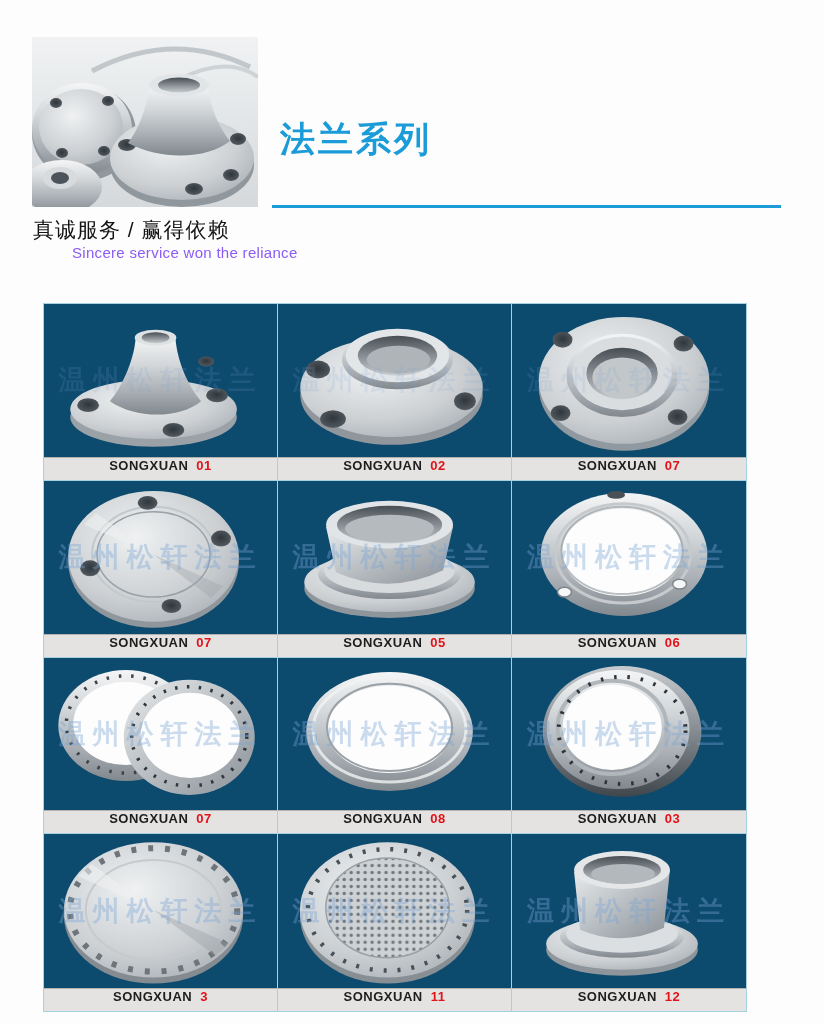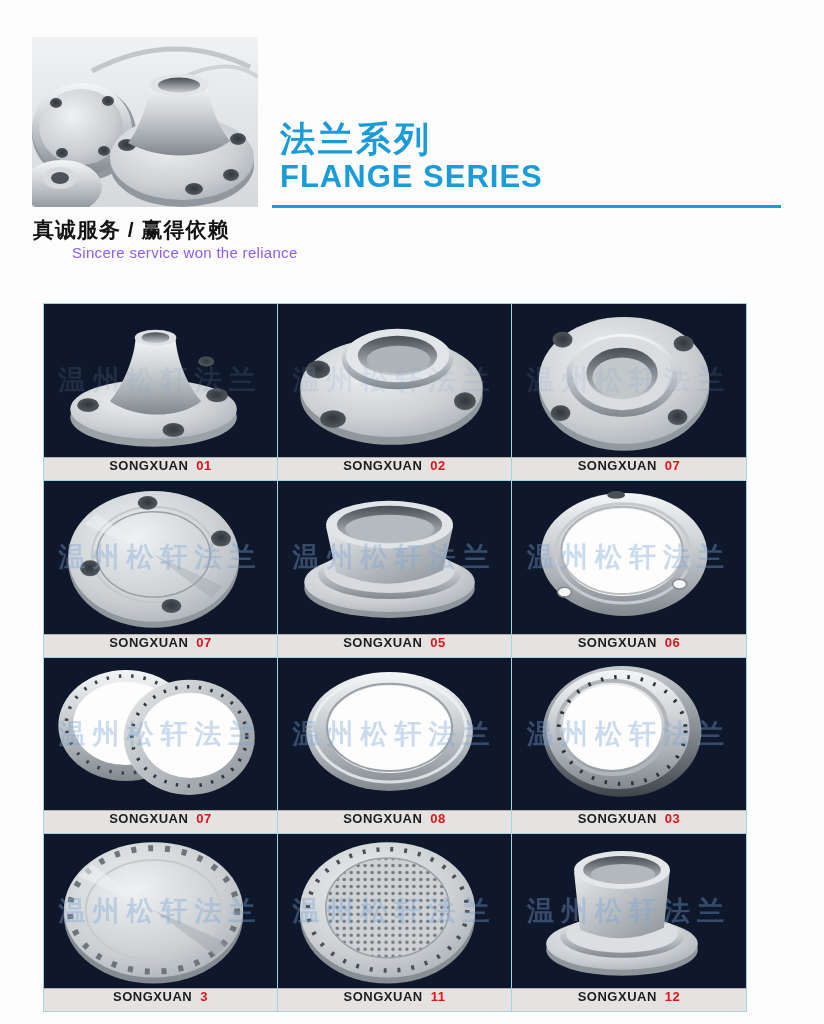--- a/index.html
+++ b/index.html
@@ -17,40 +17,40 @@
   .title-cn{
     font-size:35px;font-weight:bold;color:#1b9cd8;letter-spacing:3px;line-height:1.1;
   }
   .title-en{
     font-size:31px;font-weight:bold;color:#1b9cd8;letter-spacing:1px;line-height:1.15;
   }
   .title-rule{
     position:absolute;left:272px;top:205px;width:509px;height:3px;background:#1b9cd8;
   }
   .tagline-cn{
-    position:absolute;left:33px;top:216px;font-size:21px;font-weight:bold;color:#141414;letter-spacing:1px;
+    position:absolute;left:33px;top:216px;font-size:21px;font-weight:normal;color:#141414;letter-spacing:1px;
   }
   .tagline-en{
     position:absolute;left:72px;top:244px;font-size:15px;color:#8b5cf6;letter-spacing:.3px;
   }
   
   .catalog{
     position:absolute;left:43px;top:303px;width:704px;height:709px;
     display:grid;grid-template-columns:repeat(3,1fr);grid-template-rows:repeat(4,1fr);
     border:1px solid #a6d1e0;box-sizing:border-box;background:#fff;
   }
   .cell{
     border-right:1px solid #a6d1e0;border-bottom:1px solid #a6d1e0;
     display:flex;flex-direction:column;min-width:0;min-height:0;box-sizing:border-box;
     background:#fff;
   }
   .cell:nth-child(3n){border-right:none;}
   .cell:nth-child(n+10){border-bottom:none;}
   .photo{
-    position:relative;flex:1;overflow:hidden;background:#0f172a;
+    position:relative;flex:1;overflow:hidden;background:#0c4a6e;
   }
   .photo svg{position:absolute;left:0;top:0;width:100%;height:100%;}
   .wm{
     position:absolute;left:50%;top:50%;transform:translate(-50%,-50%);
     font-size:27px;font-weight:bold;letter-spacing:7px;white-space:nowrap;
     color:rgba(122,163,214,0.38);pointer-events:none;
   }
   .wm-light{color:rgba(122,163,214,0.16);}
   .caption{
     height:22px;flex:0 0 22px;background:#e4e3e1;border-top:1px solid #b3b1ae;
@@ -131,21 +131,20 @@
     <ellipse cx="162" cy="152" rx="9" ry="6" fill="url(#mDark)"></ellipse>
     <ellipse cx="199" cy="138" rx="8" ry="6" fill="url(#mDark)"></ellipse>
     <path d="M118,48 C114,76 104,96 96,106 C130,124 176,122 198,104 C188,92 178,72 176,48 Z" fill="url(#mSteel)"></path>
     <ellipse cx="147" cy="48" rx="30" ry="11" fill="#e2e5e7"></ellipse>
     <ellipse cx="147" cy="48" rx="21" ry="7.5" fill="url(#mInner)"></ellipse>
   </svg>
 </div>
 
 <div class="title-block">
   <div class="title-cn">法兰系列</div>
-  <div class="title-en">FLANGE SERIES</div>
 </div>
 <div class="title-rule"></div>
 
 <div class="tagline-cn">真诚服务 / 赢得依赖</div>
 <div class="tagline-en">Sincere service won the reliance</div>
 
 <div class="catalog">
 
   <div class="cell">
     <div class="photo">

